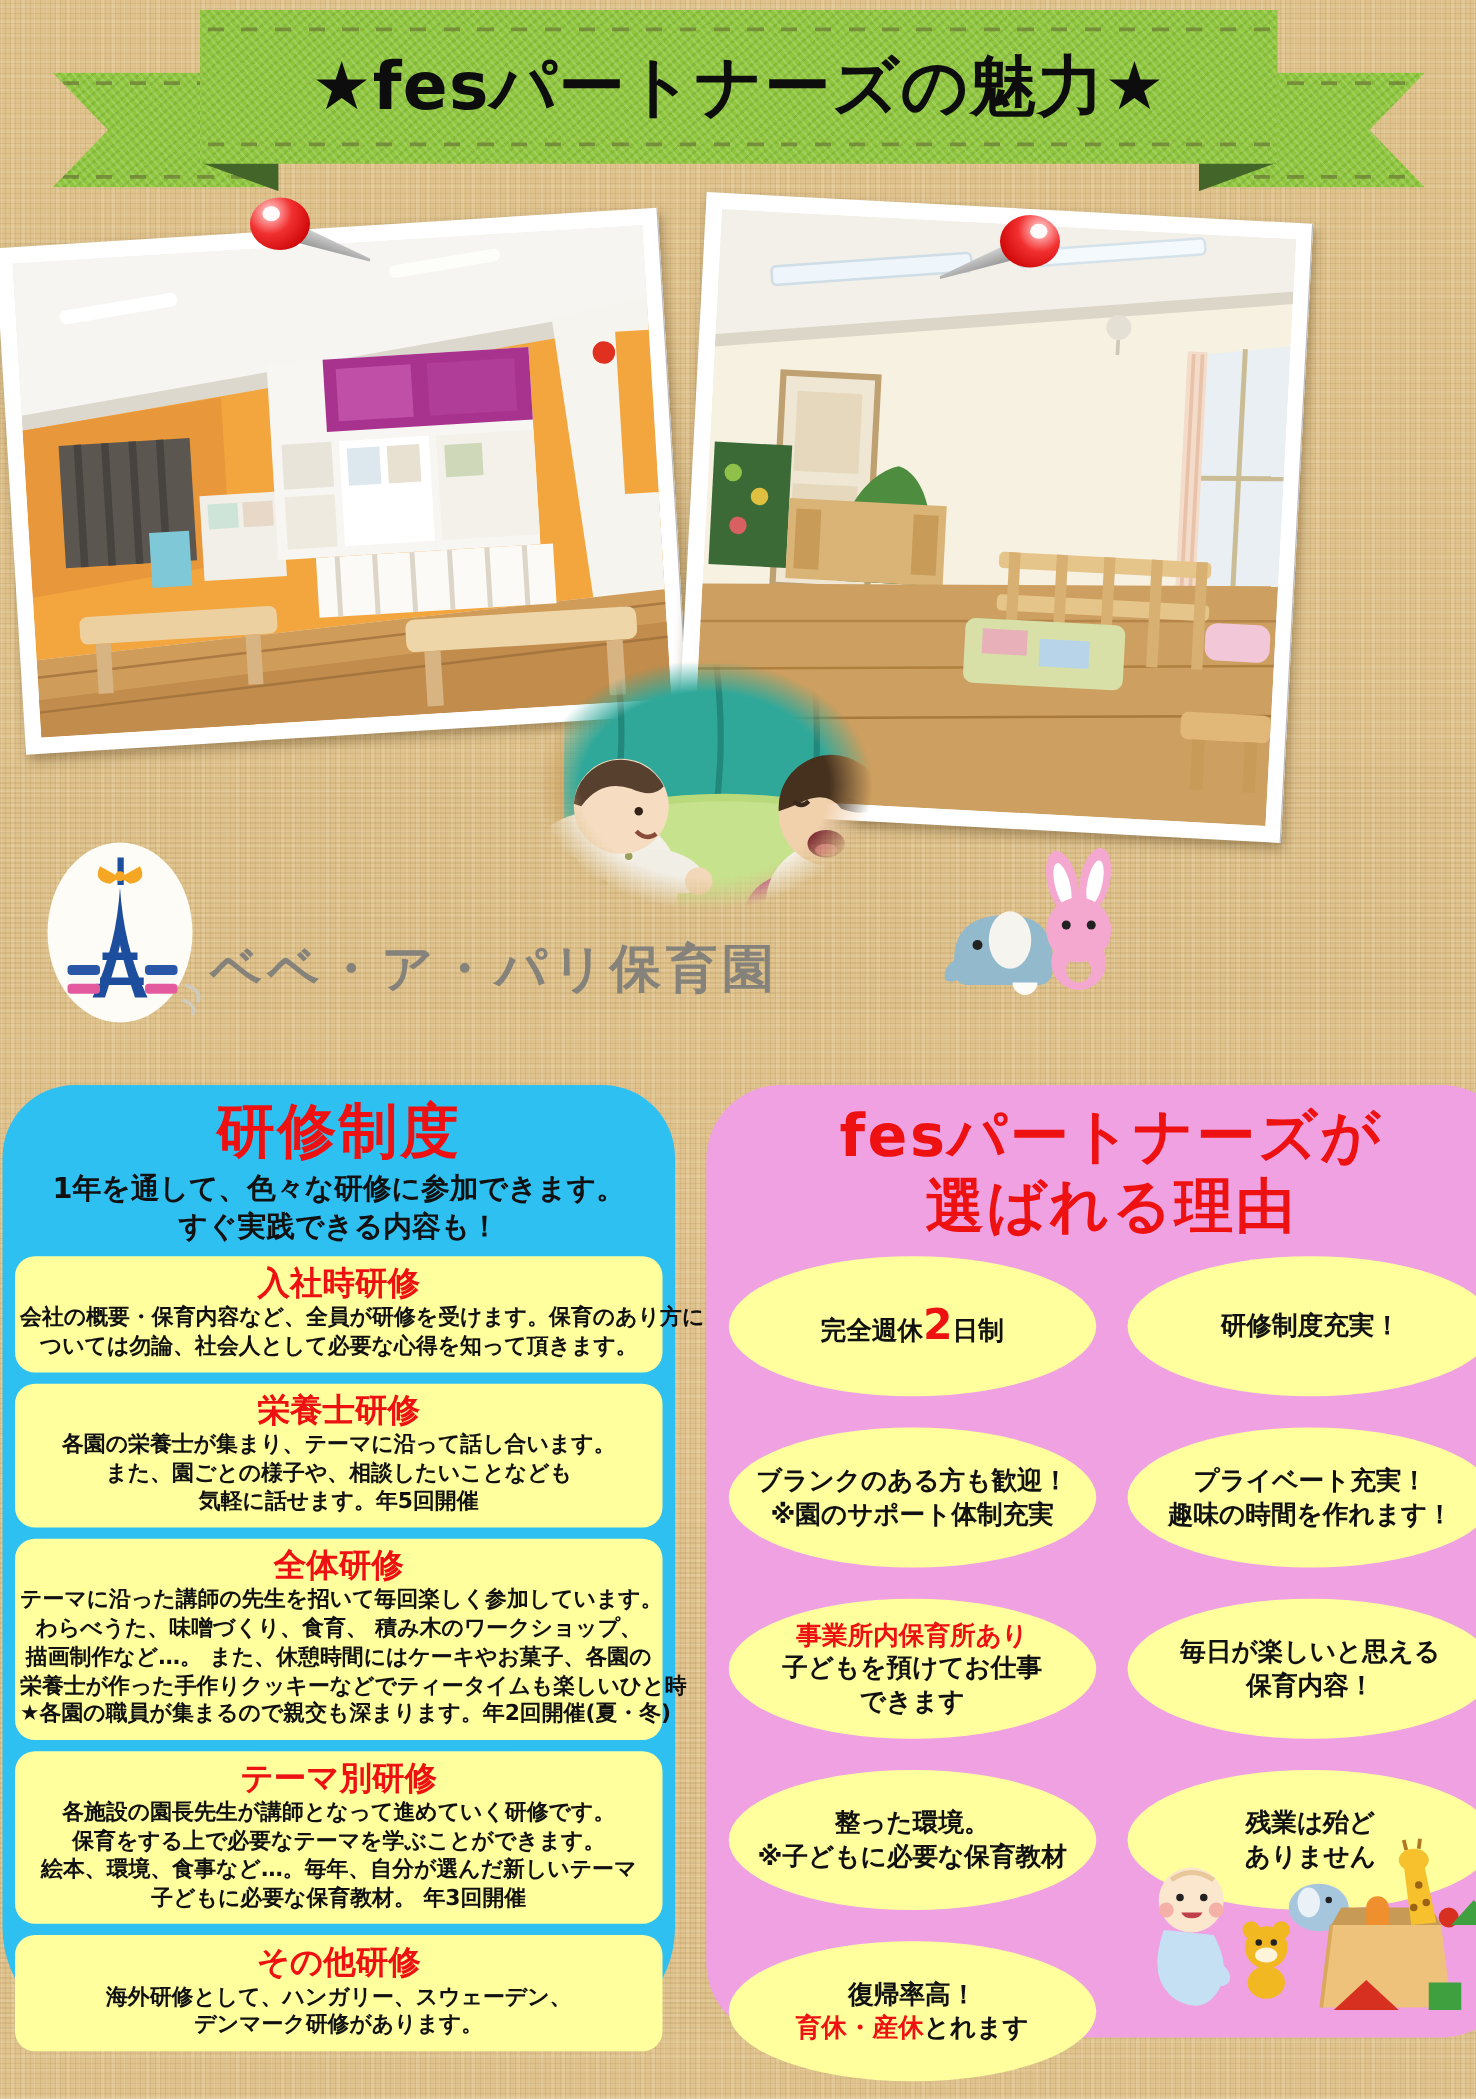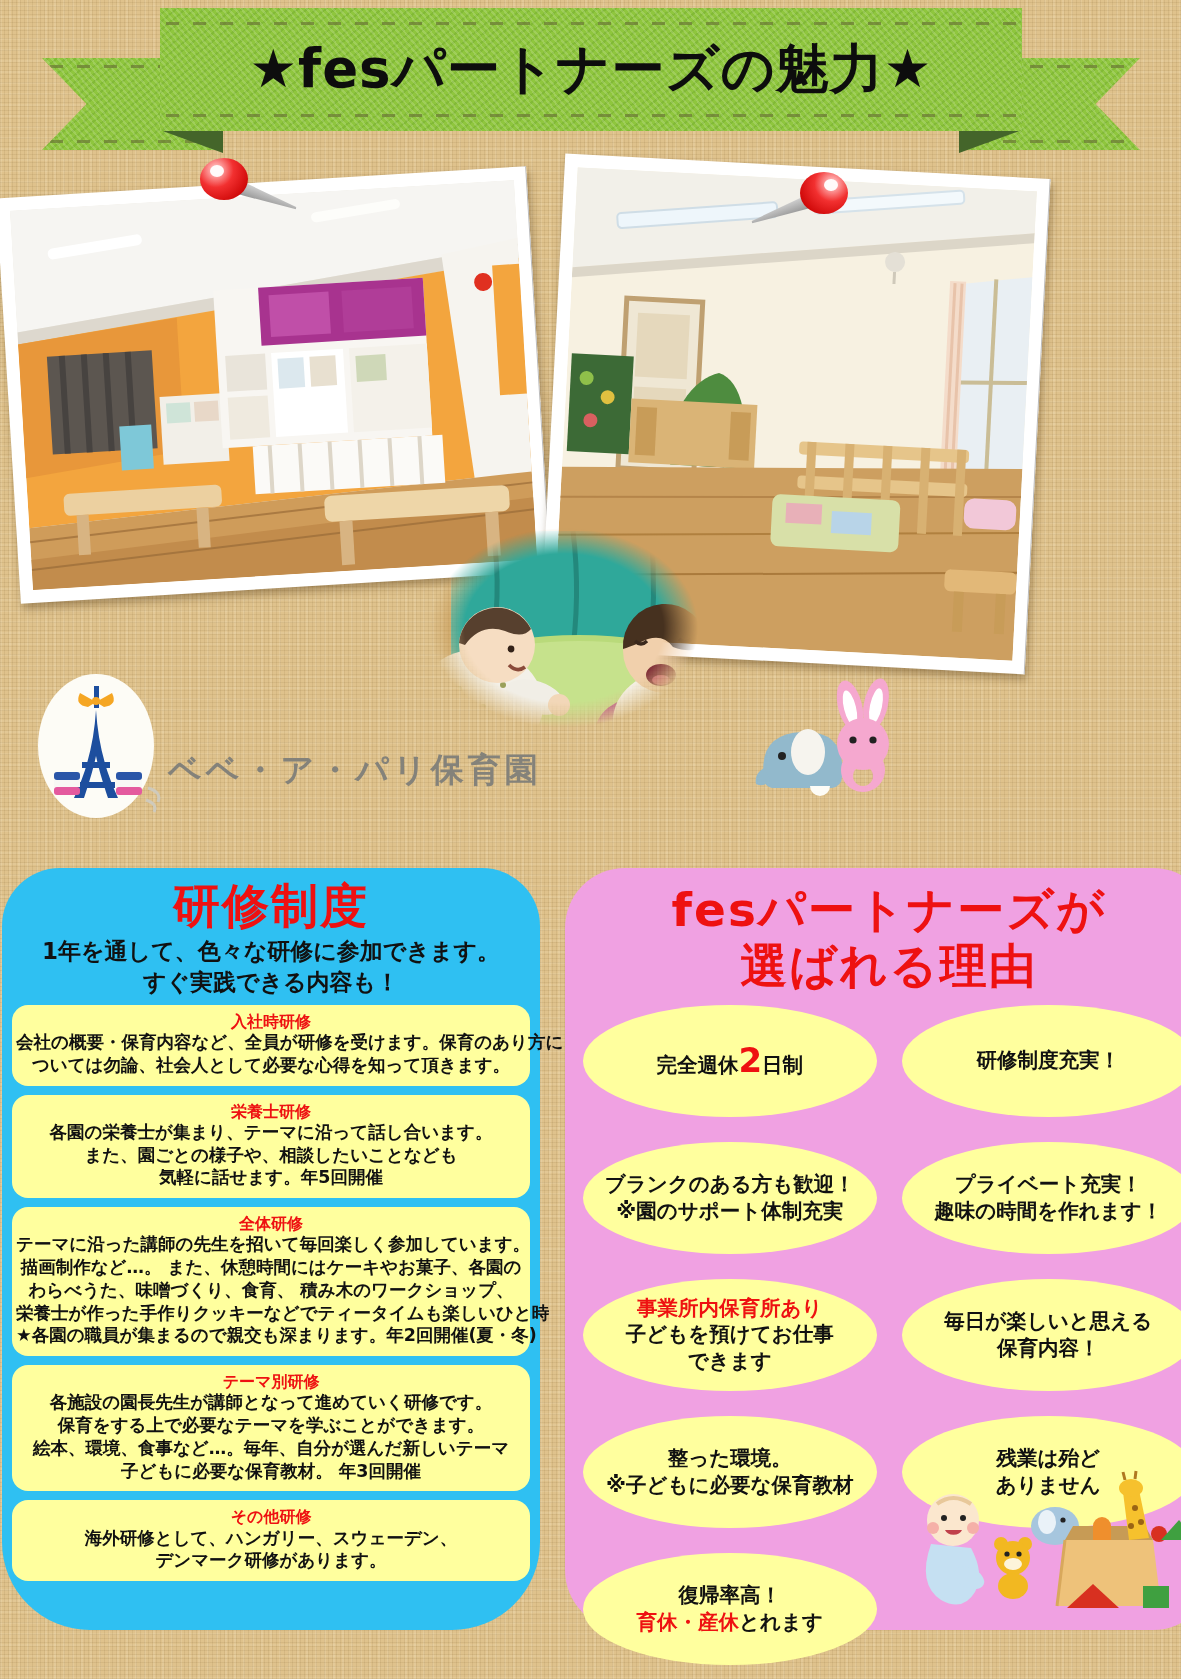--- a/index.html
+++ b/index.html
@@ -47,32 +47,32 @@
     background:linear-gradient(#d2d2d2,#969696);clip-path:polygon(0 0,100% 42%,100% 58%,0 100%);
     transform:rotate(20deg);transform-origin:0 50%;}
   .pin .ball{position:absolute;left:0;top:0;width:48px;height:42px;border-radius:50%;
     background:radial-gradient(circle at 33% 28%, #ffb0b0 0 10%, #f23030 40%, #cf0808 78%);}
   .pin .ball:after{content:"";position:absolute;left:10px;top:7px;width:14px;height:12px;
     border-radius:50%;background:rgba(255,255,255,.95);}
   .pin-flip{transform:scaleX(-1);}
   
   .logo-mark{position:absolute;left:36px;top:668px;z-index:2;}
   .logo-text{position:absolute;left:168px;top:748px;z-index:2;
-    font-size:33px;font-weight:700;color:#84827a;letter-spacing:4px;white-space:nowrap;}
+    font-size:41px;font-weight:700;color:#84827a;letter-spacing:4px;white-space:nowrap;}
   .mid-illust{position:absolute;left:752px;top:660px;z-index:2;}
   
   .panel{position:absolute;top:868px;height:762px;box-sizing:border-box;z-index:3;}
   .panel-blue{left:2px;width:538px;background:#2fc0f2;border-radius:58px 58px 88px 88px;
     padding:10px 10px 0 10px;}
   .panel-title{font-size:47px;font-weight:900;color:#ee1111;text-align:center;line-height:1.2;
     letter-spacing:2px;}
   .panel-sub{font-size:23px;font-weight:900;color:#111;text-align:center;line-height:1.32;
     margin:2px 0 8px 0;}
   .t-box{background:#ffff9e;border-radius:16px;padding:7px 4px 9px 4px;margin-bottom:9px;}
-  .t-head{font-size:16px;font-weight:900;color:#ee1111;text-align:center;line-height:1.2;}
+  .t-head{font-size:26px;font-weight:900;color:#ee1111;text-align:center;line-height:1.2;}
   .t-line{font-size:17.5px;font-weight:800;color:#111;text-align:center;line-height:1.3;
     white-space:nowrap;}
   
   .panel-pink{left:565px;width:648px;background:#f0a1e2;border-radius:60px;
     padding:14px 18px 0 18px;}
   .r-grid{display:grid;grid-template-columns:1fr 1fr;column-gap:14px;row-gap:13px;margin-top:10px;gap:25px;}
   .r-oval{background:#ffff9e;border-radius:50%;height:112px;
     display:flex;flex-direction:column;align-items:center;justify-content:center;padding:2px 14px;
     box-sizing:border-box;}
   .r-line{font-size:20.5px;font-weight:900;color:#111;text-align:center;line-height:1.3;
@@ -311,22 +311,22 @@
         </div>
         <div class="t-box">
           <div class="t-head">栄養士研修</div>
           <div class="t-line">各園の栄養士が集まり、テーマに沿って話し合います。</div>
           <div class="t-line">また、園ごとの様子や、相談したいことなども</div>
           <div class="t-line">気軽に話せます。年5回開催</div>
         </div>
         <div class="t-box">
           <div class="t-head">全体研修</div>
           <div class="t-line">テーマに沿った講師の先生を招いて毎回楽しく参加しています。</div>
+          <div class="t-line">わらべうた、味噌づくり、食育、 積み木のワークショップ、</div>
           <div class="t-line">描画制作など…。 また、休憩時間にはケーキやお菓子、各園の</div>
-          <div class="t-line">わらべうた、味噌づくり、食育、 積み木のワークショップ、</div>
           <div class="t-line">栄養士が作った手作りクッキーなどでティータイムも楽しいひと時</div>
           <div class="t-line">★各園の職員が集まるので親交も深まります。年2回開催(夏・冬)</div>
         </div>
         <div class="t-box">
           <div class="t-head">テーマ別研修</div>
           <div class="t-line">各施設の園長先生が講師となって進めていく研修です。</div>
           <div class="t-line">保育をする上で必要なテーマを学ぶことができます。</div>
           <div class="t-line">絵本、環境、食事など…。毎年、自分が選んだ新しいテーマ</div>
           <div class="t-line">子どもに必要な保育教材。 年3回開催</div>
         </div>

